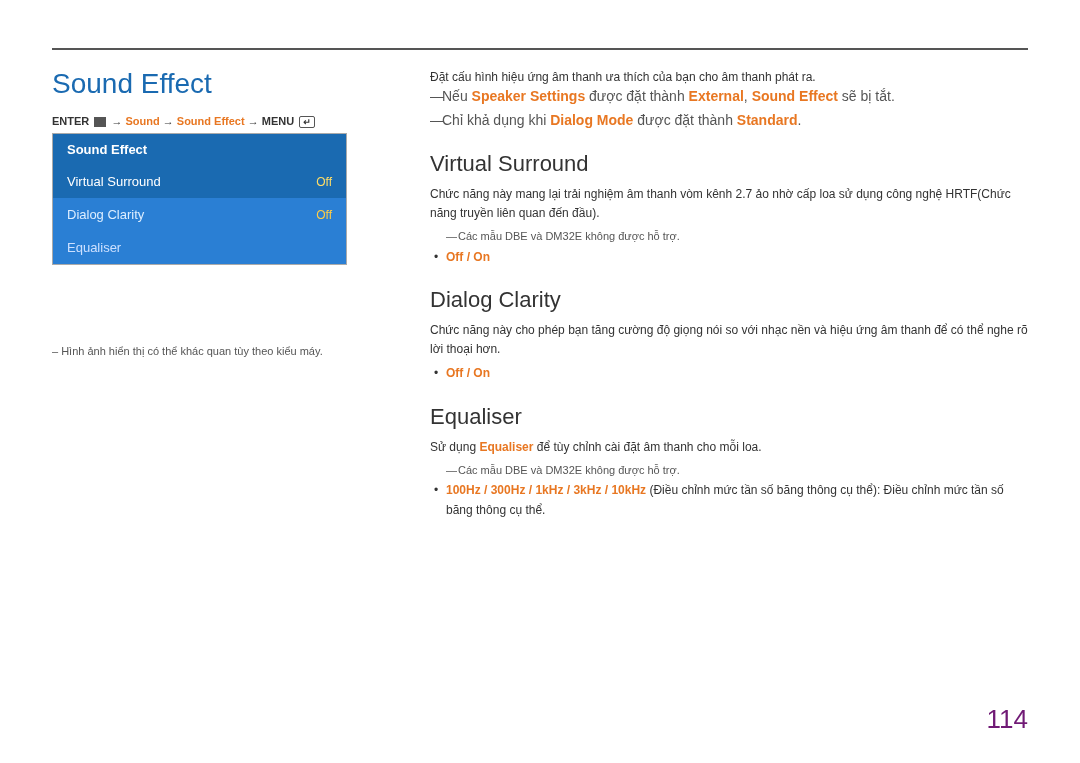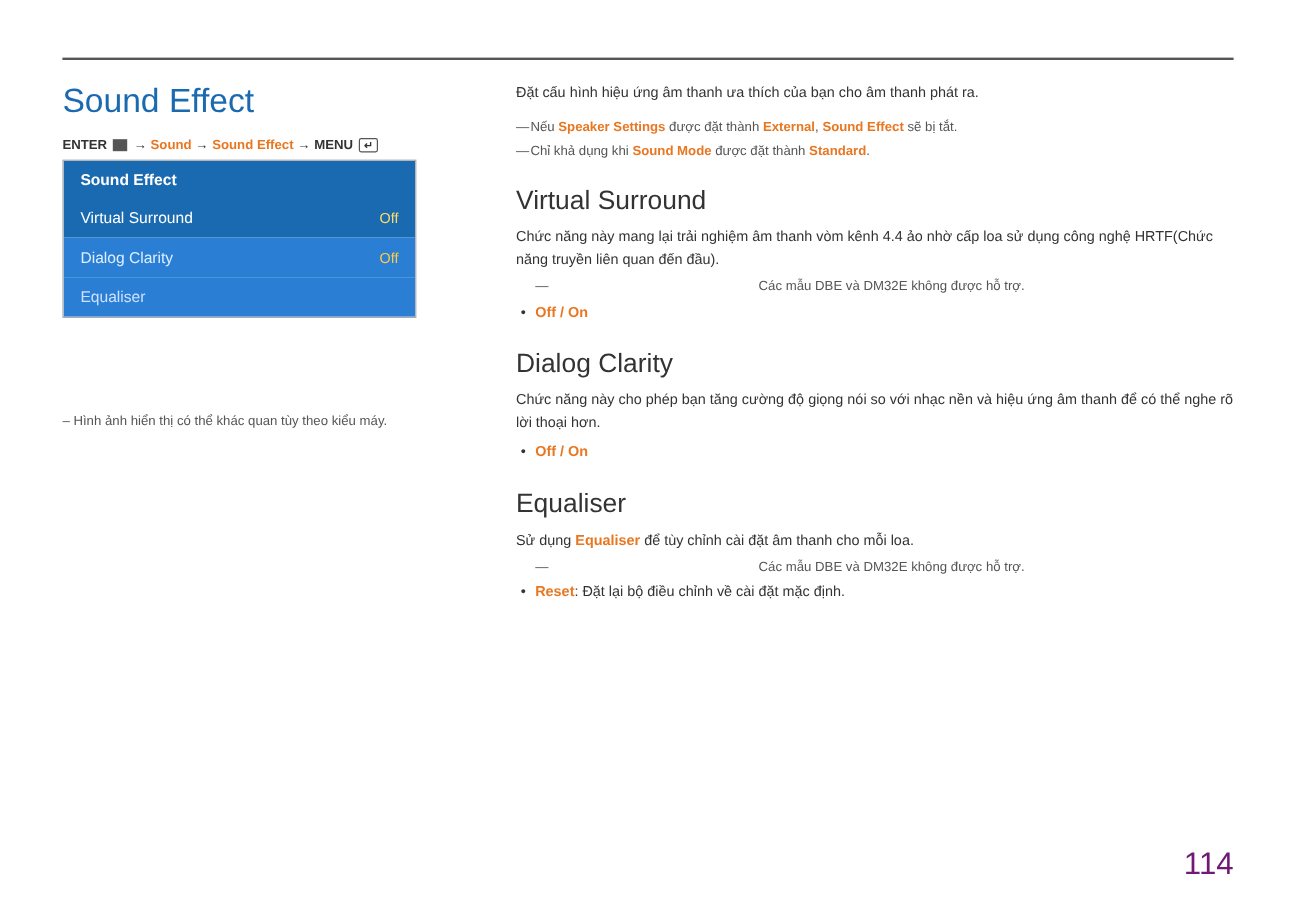--- a/index.html
+++ b/index.html
@@ -130,26 +130,26 @@
     .right-content {
       position: absolute;
       top: 68px;
       left: 430px;
       right: 52px;
     }
 
     .right-content .intro-text {
       font-size: 12px;
       color: #333;
-      margin-bottom: 12px;
+      margin-bottom: 0;
       line-height: 1.5;
     }
 
     .right-content .note-line {
-      font-size: 11px;
+      font-size: 14px;
       color: #555;
       padding-left: 12px;
       margin-bottom: 3px;
       position: relative;
       line-height: 1.5;
     }
 
     .right-content .note-line::before {
       content: '—';
       position: absolute;
@@ -188,21 +188,20 @@
       left: 4px;
     }
 
     .sub-note {
       font-size: 11px;
       color: #555;
       padding-left: 28px;
       position: relative;
       margin-bottom: 3px;
       line-height: 1.5;
-      text-align: center;
     }
 
     .sub-note::before {
       content: '—';
       position: absolute;
       left: 16px;
     }
 
     .page-number {
       position: absolute;
@@ -251,39 +250,39 @@
 </div>
 
 <div class="footnote-left">–  Hình ảnh hiển thị có thể khác quan tùy theo kiểu máy.</div>
 
 <div class="right-content">
   <p class="intro-text">Đặt cấu hình hiệu ứng âm thanh ưa thích của bạn cho âm thanh phát ra.</p>
   <p class="note-line">
     Nếu <span class="highlight-orange">Speaker Settings</span> được đặt thành <span class="highlight-orange">External</span>, <span class="highlight-orange">Sound Effect</span> sẽ bị tắt.
   </p>
   <p class="note-line">
-    Chỉ khả dụng khi <span class="highlight-orange">Sound Mode</span> được đặt thành <span class="highlight-orange">Standard</span>.
+    Chỉ khả dụng khi <span class="highlight-orange">Dialog Mode</span> được đặt thành <span class="highlight-orange">Standard</span>.
   </p>
 
   <h2 class="section-title">Virtual Surround</h2>
-  <p class="section-body">Chức năng này mang lại trải nghiệm âm thanh vòm kênh 4.4 ảo nhờ cấp loa sử dụng công nghệ HRTF(Chức năng truyền liên quan đến đầu).</p>
+  <p class="section-body">Chức năng này mang lại trải nghiệm âm thanh vòm kênh 2.7 ảo nhờ cấp loa sử dụng công nghệ HRTF(Chức năng truyền liên quan đến đầu).</p>
   <p class="sub-note">Các mẫu DBE và DM32E không được hỗ trợ.</p>
   <p class="bullet-line">
     <span class="highlight-orange">Off / On</span>
   </p>
 
   <h2 class="section-title">Dialog Clarity</h2>
   <p class="section-body">Chức năng này cho phép bạn tăng cường độ giọng nói so với nhạc nền và hiệu ứng âm thanh để có thể nghe rõ lời thoại hơn.</p>
   <p class="bullet-line">
     <span class="highlight-orange">Off / On</span>
   </p>
 
   <h2 class="section-title">Equaliser</h2>
   <p class="section-body">
     Sử dụng <span class="highlight-orange">Equaliser</span> để tùy chỉnh cài đặt âm thanh cho mỗi loa.
   </p>
   <p class="sub-note">Các mẫu DBE và DM32E không được hỗ trợ.</p>
   <p class="bullet-line">
-    <span class="highlight-orange">Reset</span>: Đặt lại bộ điều chỉnh về cài đặt mặc định.
+    <span class="highlight-orange">100Hz / 300Hz / 1kHz / 3kHz / 10kHz</span> (Điều chỉnh mức tần số băng thông cụ thể): Điều chỉnh mức tần số băng thông cụ thể.
   </p>
 </div>
 
 <div class="page-number">114</div>
 
 </body></html>

